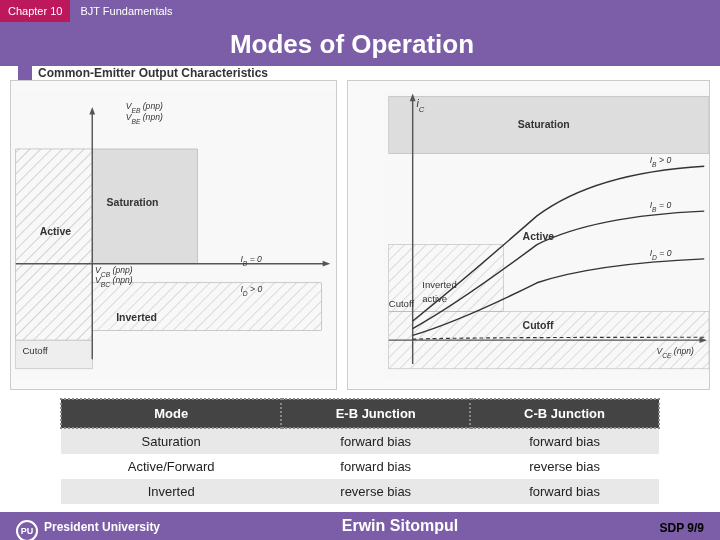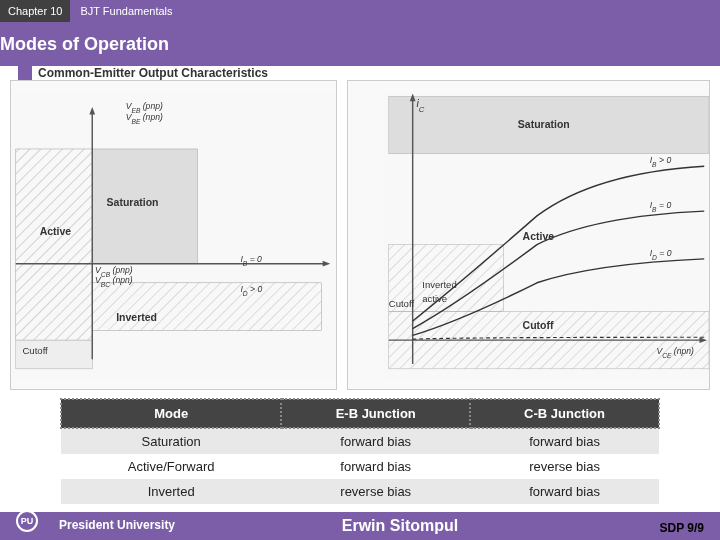--- a/index.html
+++ b/index.html
@@ -14,21 +14,21 @@
     }
 
     
     .header-bar {
       display: flex;
       align-items: center;
       height: 22px;
       background: #fff;
     }
     .header-chapter {
-      background: #404040;
+      background: #be185d;
       color: #fff;
       font-size: 11px;
       padding: 2px 8px;
       height: 22px;
       display: flex;
       align-items: center;
     }
     .header-section {
       background: #7b5ea7;
       color: #fff;
@@ -37,28 +37,28 @@
       height: 22px;
       display: flex;
       align-items: center;
       flex: 1;
     }
 
     
     .title-bar {
       background: #7b5ea7;
       color: #fff;
-      font-size: 18px;
+      font-size: 26px;
       font-weight: bold;
       text-align: right;
       padding: 4px 16px 4px 0;
       height: 44px;
       display: flex;
       align-items: center;
-      justify-content: flex-start;
+      justify-content: center;
     }
 
     
     .subtitle {
       font-size: 12px;
       font-weight: bold;
       color: #333;
       padding: 0 18px;
       display: flex;
       align-items: flex-end;
@@ -146,23 +146,22 @@
       display: flex;
       background: #fff;
     }
     .footer-left {
       background: #7b5ea7;
       color: #fff;
       font-size: 12px;
       font-weight: bold;
       padding: 8px 16px;
       display: flex;
-      align-items: flex-end;
+      align-items: flex-start;
       width: 200px;
-      gap: 15px;
     }
     .footer-center {
       background: #7b5ea7;
       color: #fff;
       font-size: 16px;
       font-weight: bold;
       padding: 0 16px;
       display: flex;
       align-items: center;
       justify-content: center;

